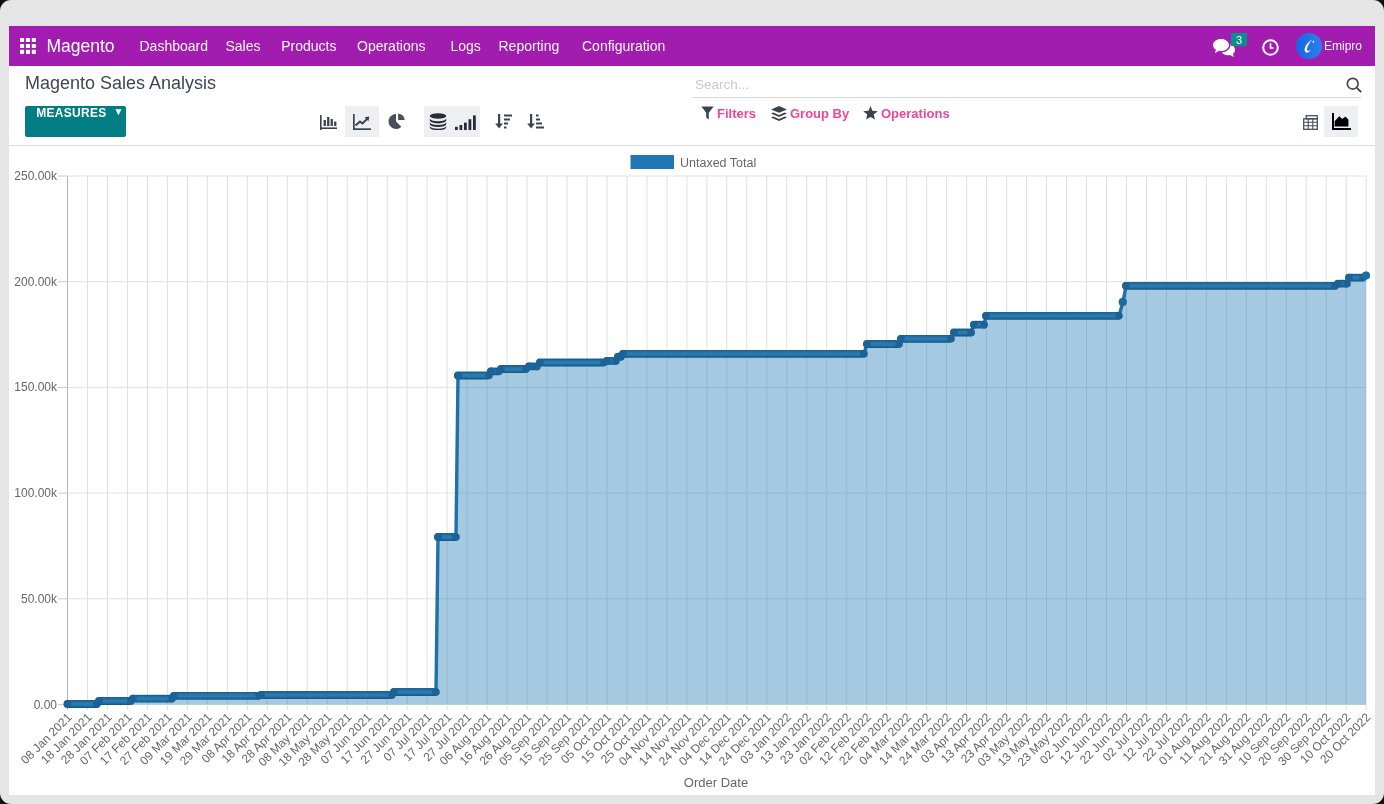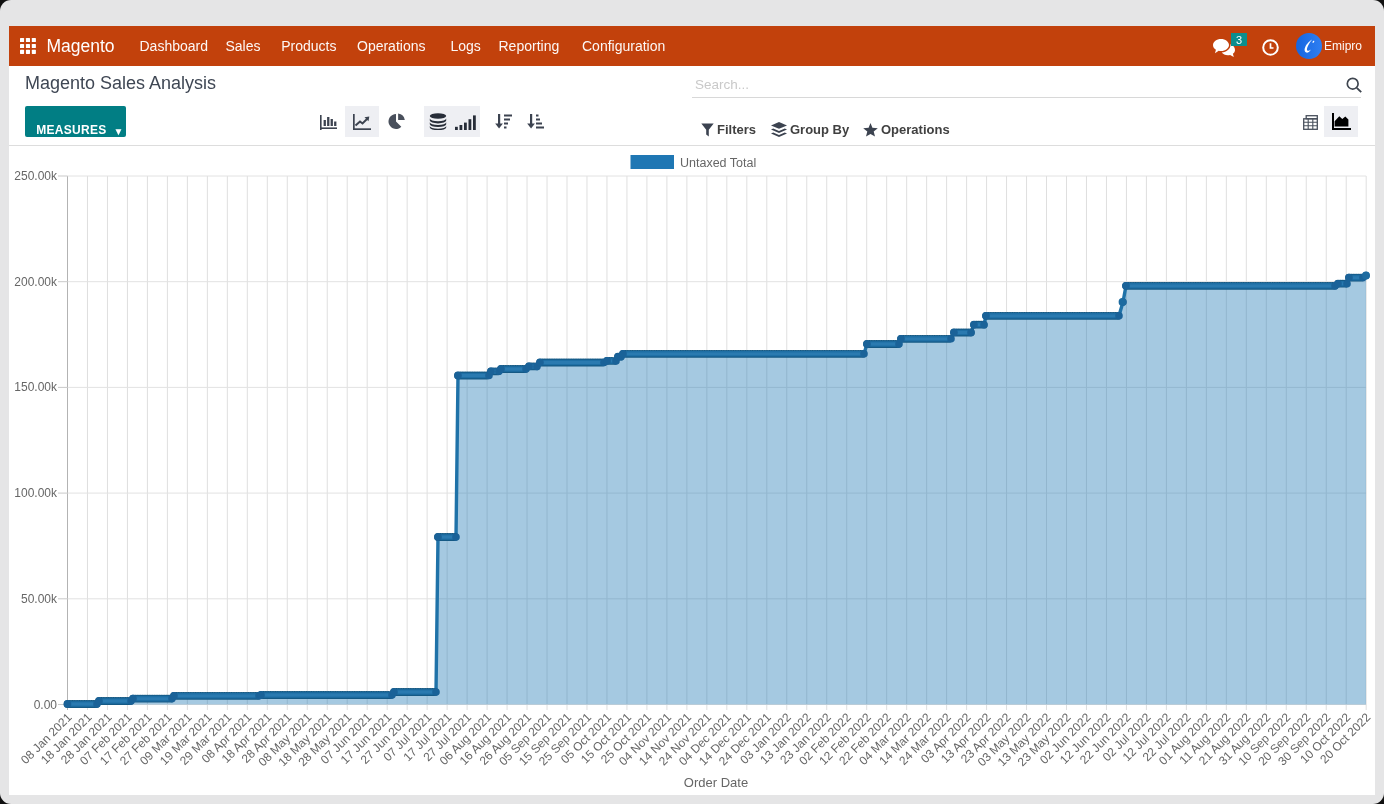--- a/index.html
+++ b/index.html
@@ -1,26 +1,26 @@
 <!DOCTYPE html>
 <html><head><meta charset="utf-8"><title>Magento Sales Analysis</title>
 <style>
 * { margin:0; padding:0; box-sizing:border-box; }
 html,body { width:1384px; height:804px; background:#101010; font-family:"Liberation Sans", sans-serif; overflow:hidden; }
 #desk { position:absolute; left:0; top:0; width:1384px; height:804px; background:#e5e5e6; border-radius:11px; overflow:hidden; }
 #win { position:absolute; left:9px; top:26px; width:1366px; height:769px; background:#fff; }
-#nav { position:absolute; left:0; top:0; width:1366px; height:40px; background:#c2410c; color:#fff; }
+#nav { position:absolute; left:0; top:0; width:1366px; height:40px; background:#a21caf; color:#fff; }
 .navitem { position:absolute; top:0; height:40px; line-height:40px; font-size:14px; color:rgba(255,255,255,0.96); }
 #title { position:absolute; left:16px; top:47px; font-size:18px; color:#3f4754; }
-.cpbtn { position:absolute; display:flex; align-items:flex-end; justify-content:center;padding-left:9px; }
+.cpbtn { position:absolute; display:flex; align-items:flex-start; justify-content:center;padding-left:9px; }
 #measures { left:16px; top:80px; width:101px; height:30.5px; background:#017e84; color:#fff; border-radius:2px; font-size:12px; font-weight:bold; letter-spacing:0.3px; }
 #insertss { left:133px; top:80px; height:30px; color:#017e84; font-size:12px; font-weight:bold; letter-spacing:0.3px; }
 .iconbtn { position:absolute; top:80px; height:31px; width:34px; display:flex; align-items:center; justify-content:center; }
 .active { background:#eeeff3; }
-.facet { position:absolute; top:80px; height:31px; display:flex; align-items:flex-end; gap:3px; font-size:13px; font-weight:bold; color:#404040; }
+.facet { position:absolute; top:80px; height:31px; display:flex; align-items:flex-start; gap:3px; font-size:13px; font-weight:bold; color:#ec4899; }
 #searchph { position:absolute; left:686px; top:51px; font-size:13.5px; color:#c9c9c9; }
 #searchline { position:absolute; left:683px; top:71px; width:669px; height:1px; background:#d8d8d8; }
 </style></head>
 <body>
 <div id="desk">
  <div id="win">
   <div id="nav">
     <div style="position:absolute;left:11px;top:12px;"><svg width="16" height="16" viewBox="0 0 16 16">
             <g fill="#fff">
               <rect x="0" y="0" width="4.1" height="4.1" rx="0.6"></rect>

